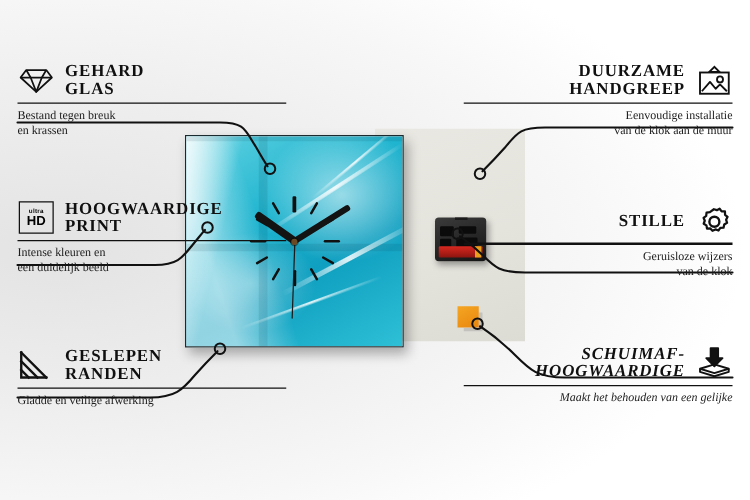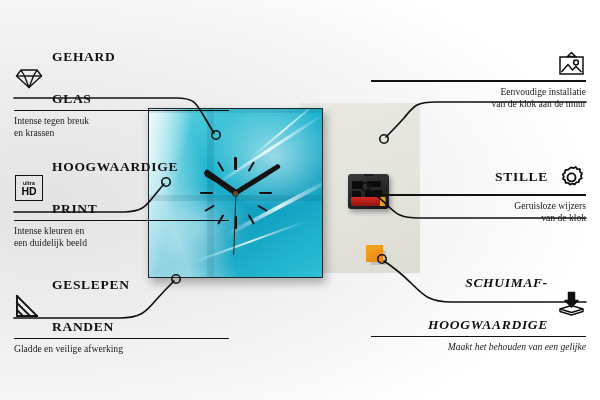--- a/index.html
+++ b/index.html
@@ -8,21 +8,21 @@
        background:#ffffff;}
   .stage{position:relative;width:600px;height:400px;overflow:hidden;
          background:
            radial-gradient(120% 90% at 8% 50%, #e3e3e3 0%, #eeeeee 34%, #f7f7f7 58%, #ffffff 76%),
            linear-gradient(118deg,#ececec 0%,#f3f3f3 30%,#ffffff 52%,#ffffff 100%);}
 
   
   .feat{position:absolute;width:215px;}
   .feat .head{display:flex;align-items:center;gap:8px;}
   .feat.right .head{flex-direction:row-reverse;}
-  .feat .titles{display:flex;flex-direction:column;line-height:1.06;gap:28px;}
+  .feat .titles{display:flex;flex-direction:column;line-height:1.06;}
   .feat .t1,.feat .t2{font-size:13.5px;font-weight:700;letter-spacing:.7px;color:#101010;white-space:nowrap;}
   .feat.right .titles{align-items:flex-end;}
   .rule{height:1.6px;background:#111;margin:3px 0 4px 0;width:100%;}
   .feat .sub{font-size:9.6px;line-height:1.28;color:#1c1c1c;}
   .feat.right .sub{text-align:right;}
   .ico{width:30px;height:27px;flex:0 0 30px;display:flex;align-items:center;justify-content:center;}
   .ico svg{display:block;}
 
   
   #f-glas{left:14px;top:50px;}
@@ -183,21 +183,21 @@
           </g>
         </svg>
       </span>
       <span class="titles">
         <span class="t1">GEHARD</span>
         <span class="t2">GLAS</span>
       </span>
     </div>
     <div class="rule"></div>
     <div class="sub">
-      <span>Intense tegen breuk</span><br>
+      <span>Bestand tegen breuk</span><br>
       <span>en krassen</span>
     </div>
   </div>
 
   <div class="feat left" id="f-randen">
     <div class="head">
       <span class="ico">
         <svg width="28" height="24" viewBox="0 0 28 24">
           <g stroke="#111" stroke-width="1.9" fill="none" stroke-linecap="square">
             <path d="M2 2 L22 22"></path>
@@ -242,20 +242,24 @@
     <div class="head">
       <span class="ico">
         <svg width="29" height="25" viewBox="0 0 29 25">
           <g fill="none" stroke="#111" stroke-width="1.5">
             <path d="M14.5 1.5 L10.5 5.5 H18.5 Z"></path>
             <rect x="3" y="6" width="23" height="17"></rect>
             <circle cx="19" cy="11.5" r="2.4"></circle>
             <path d="M4.5 21 L11 13.5 L15.5 19 L19 15.5 L24.5 21" stroke-linejoin="round"></path>
           </g>
         </svg>
+      </span>
+      <span class="titles">
+        <span class="t1">DUURZAME</span>
+        <span class="t2">HANDGREEP</span>
       </span>
     </div>
     <div class="rule"></div>
     <div class="sub">
       <span>Eenvoudige installatie</span><br>
       <span>van de klok aan de muur</span>
     </div>
   </div>
 
   <div class="feat right" id="f-mech">

